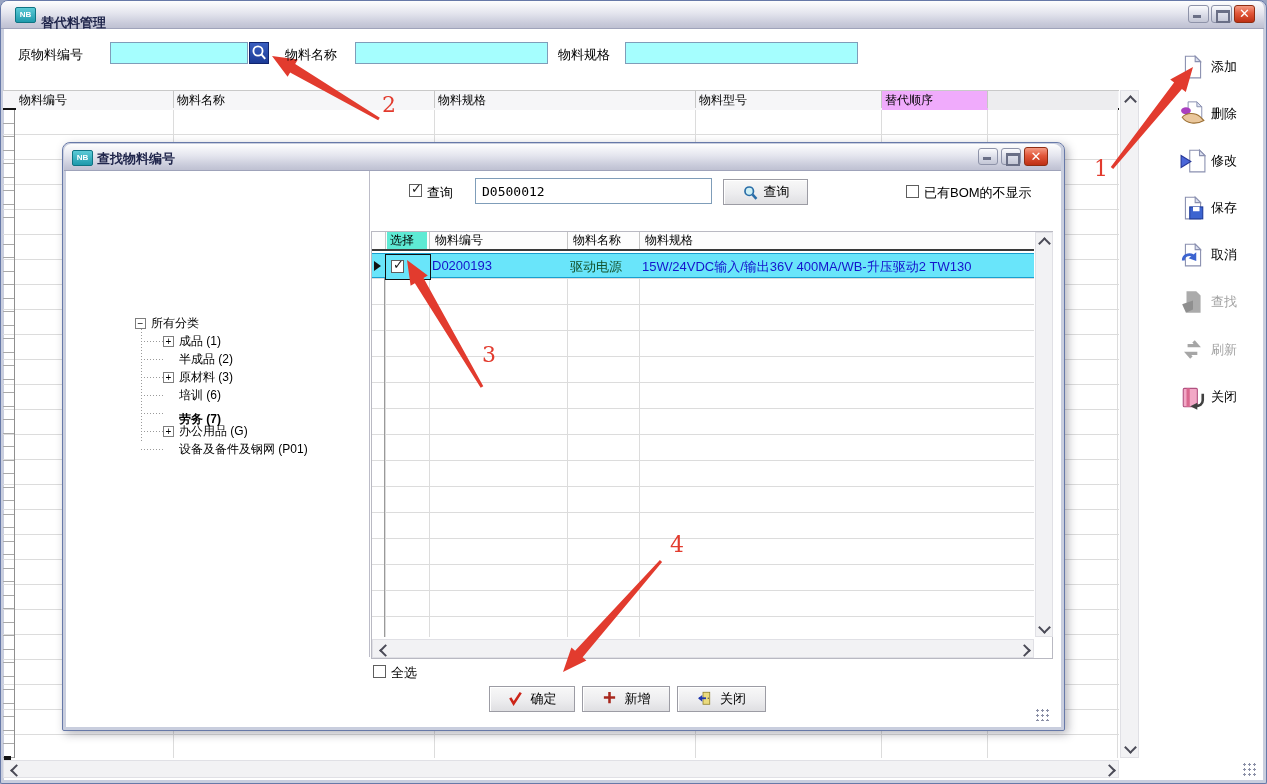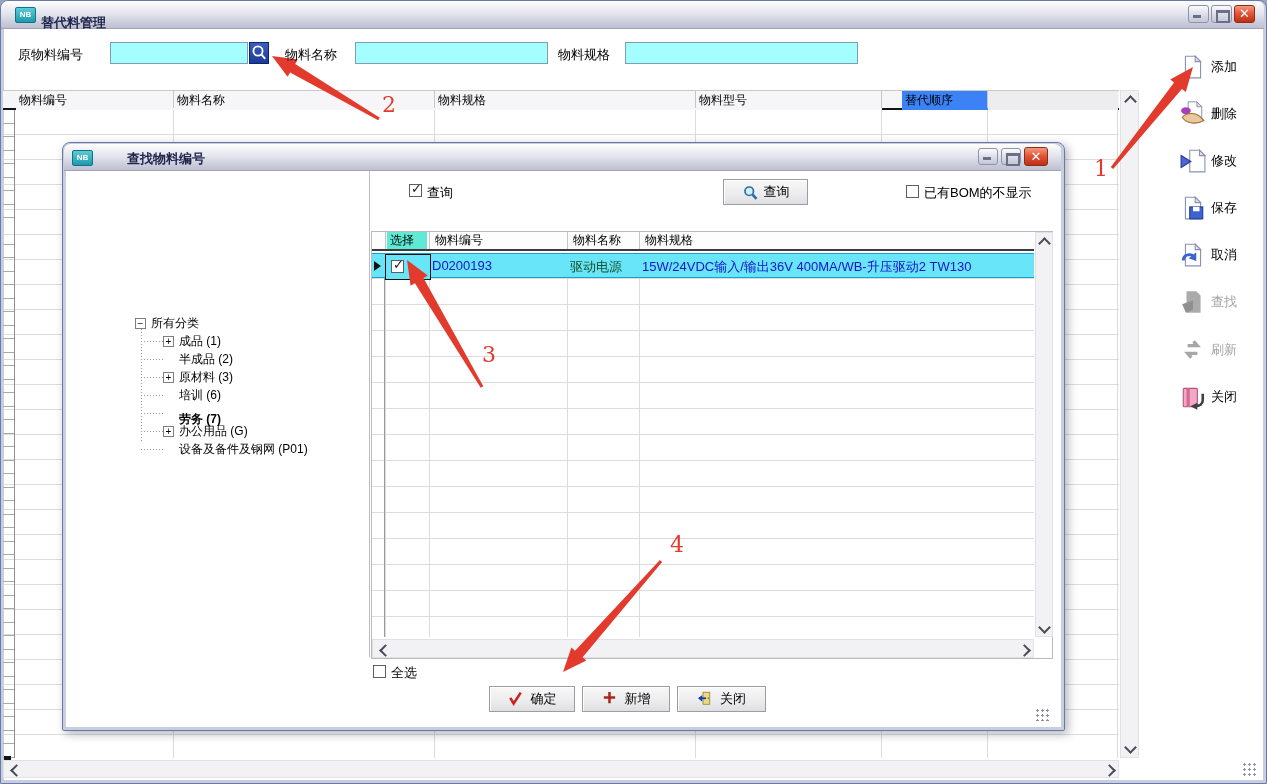--- a/index.html
+++ b/index.html
@@ -81,21 +81,21 @@
 </div>
 
 <div class="abs" id="main-grid-header" style="left:3px;top:90px;width:1116px;height:20px;border-top:1px solid #C9C9C9;border-bottom:2px solid #141414;box-sizing:border-box;background:#F6F6F8;">
     <div class="hcell" style="left: 13px; width: 158px; background: rgb(246, 246, 248);">物料编号</div>
     <div class="hcell" style="left: 171px; width: 261px; background: rgb(246, 246, 248);">物料名称</div>
     <div style="position: absolute; left: 170px; top: 0px; width: 1px; height: 17px; background: rgb(198, 198, 198);"></div>
     <div class="hcell" style="left: 432px; width: 261px; background: rgb(246, 246, 248);">物料规格</div>
     <div style="position: absolute; left: 431px; top: 0px; width: 1px; height: 17px; background: rgb(198, 198, 198);"></div>
     <div class="hcell" style="left: 693px; width: 186px; background: rgb(246, 246, 248);">物料型号</div>
     <div style="position: absolute; left: 692px; top: 0px; width: 1px; height: 17px; background: rgb(198, 198, 198);"></div>
-    <div class="hcell" style="left: 899px; width: 106px; background: #3b82f6;">替代顺序</div>
+    <div class="hcell" style="left: 879px; width: 106px; background: #f0abfc;">替代顺序</div>
     <div style="position: absolute; left: 878px; top: 0px; width: 1px; height: 17px; background: rgb(198, 198, 198);"></div>
     <div class="hcell" style="left: 985px; width: 130px; background: rgb(237, 237, 239);"></div>
     <div style="position: absolute; left: 984px; top: 0px; width: 1px; height: 17px; background: rgb(198, 198, 198);"></div>
   </div>
 <div class="abs" id="main-grid-body" style="left:3px;top:110px;width:1116px;height:648px;background:
      repeating-linear-gradient(to bottom,transparent 0 24px,#DCDCDC 24px 25px);">
     <div class="vline" style="left: 170px; top: 0px; height: 648px;"></div>
     <div class="vline" style="left: 431px; top: 0px; height: 648px;"></div>
     <div class="vline" style="left: 692px; top: 0px; height: 648px;"></div>
     <div class="vline" style="left: 878px; top: 0px; height: 648px;"></div>
@@ -191,21 +191,21 @@
         <path d="M21 9v6c0 3.5-3 5.5-7 5.5" stroke="#404040" stroke-width="2.4" fill="none"></path>
         <path d="M9.5 20.5l6.5-3.2v6.4z" fill="#404040"></path>
       </svg>
       <span>关闭</span>
     </div>
   </div>
 
 <div class="abs win-frame" id="dialog" style="left:62px;top:142px;width:1001px;height:587px;box-shadow:inset 0 0 0 3px #C9CEDE, 3px 3px 10px rgba(40,40,60,.35);">
   <div class="abs titlebar" style="left:1px;top:1px;width:997px;height:26px;">
     <div class="abs app-icon" style="left:8px;top:6px;">NB</div>
-    <div class="abs title-text" style="left:33px;top:6px;margin-left:30px;">查找物料编号</div>
+    <div class="abs title-text" style="left:33px;top:6px;">查找物料编号</div>
     <div class="abs win-btn" style="left:914px;top:4px;width:20px;height:17px;">
         <span class="glyph-min"></span>
       </div>
     <div class="abs win-btn" style="left:937px;top:4px;width:20px;height:17px;">
         <span class="glyph-max"></span>
       </div>
     <div class="abs win-btn close" style="left:960px;top:3px;width:24px;height:19px;">
         <span class="glyph-x" style="line-height:17px;">✕</span>
       </div>
   </div>
@@ -251,20 +251,21 @@
         <span style="width: 16px;"></span>
         <span>设备及备件及钢网 (P01)</span>
       </div>
     </div>
   <div class="abs" style="left:306px;top:28px;width:1px;height:486px;background:#BCBCC8;"></div>
 
   <div class="abs cb" style="left:346px;top:41px;">
       <span class="tick">✓</span>
     </div>
   <div class="abs flabel" style="left:364px;top:41px;">查询</div>
+  <input class="abs" style="left: 412px; top: 35px; width: 237px; height: 26px; border: 1px solid rgb(127, 157, 185); box-sizing: border-box; font-family: &quot;DejaVu Sans Mono&quot;, &quot;Liberation Mono&quot;, monospace; font-size: 13px; padding-left: 6px;" value="D0500012">
   <div class="abs btn3d" style="left:660px;top:36px;width:85px;height:26px;">
     <svg width="17" height="17" viewBox="0 0 20 20">
       <circle cx="8.5" cy="8.5" r="5" fill="#CFEFF4" stroke="#2A6EA8" stroke-width="2"></circle>
       <path d="M12.5 12.5l4.5 5" stroke="#2A6EA8" stroke-width="3"></path>
     </svg>
     <span>查询</span>
   </div>
   <div class="abs cb" style="left:843px;top:42px;"></div>
   <div class="abs flabel" style="left:861px;top:41px;">已有BOM的不显示</div>
 

